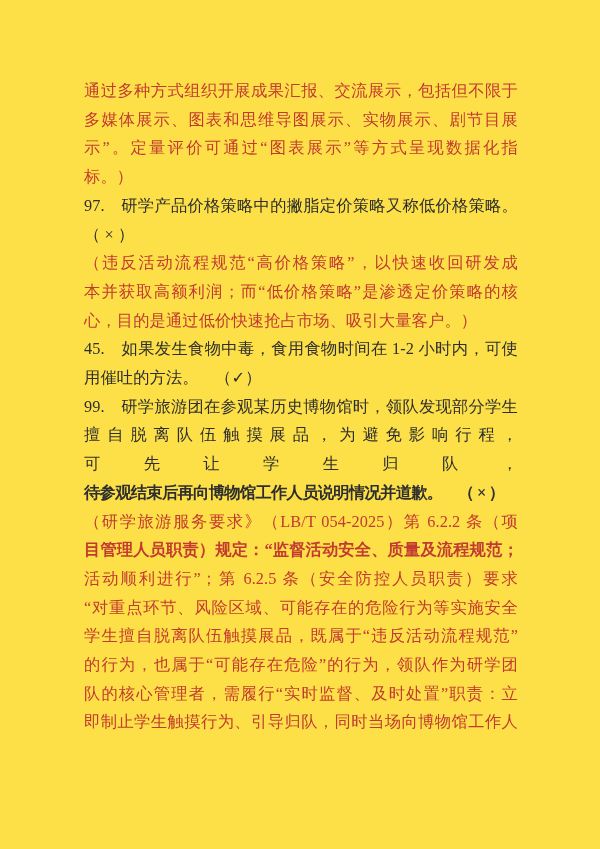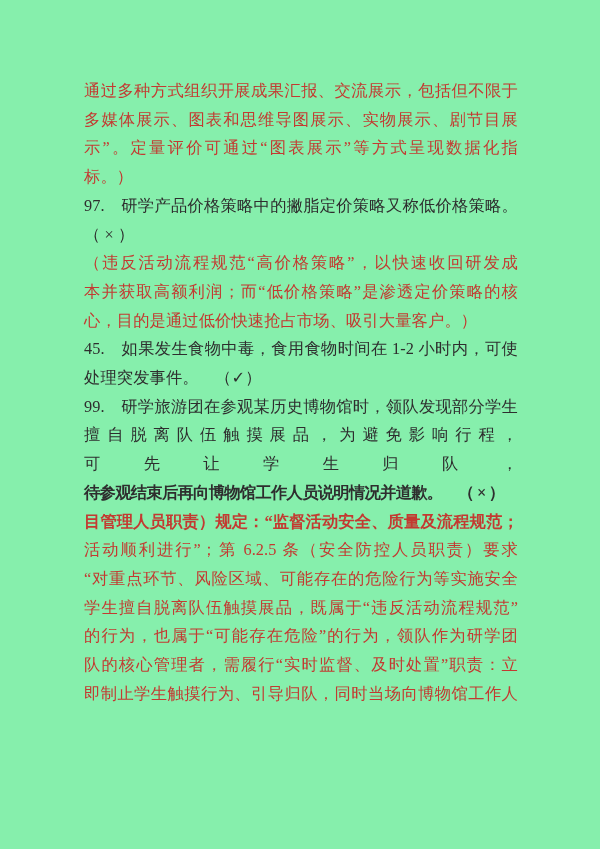--- a/index.html
+++ b/index.html
@@ -4,21 +4,21 @@
 <style>
   html, body {
     margin: 0;
     padding: 0;
     background: #ffffff;
   }
   .page {
     position: relative;
     width: 600px;
     height: 849px;
-    background: #86efac;
+    background: #fde047;
     overflow: hidden;
     font-family: "Liberation Serif", "DejaVu Serif", serif;
   }
   .text-block {
     position: absolute;
     left: 84px;
     top: 77px;
     width: 434px;
   }
   .line {
@@ -48,24 +48,25 @@
       <div class="line red stretch">通过多种方式组织开展成果汇报、交流展示，包括但不限于</div>
       <div class="line red stretch">多媒体展示、图表和思维导图展示、实物展示、剧节目展</div>
       <div class="line red stretch">示”。定量评价可通过“图表展示”等方式呈现数据化指</div>
       <div class="line red">标。）</div>
       <div class="line black stretch">97.　研学产品价格策略中的撇脂定价策略又称低价格策略。</div>
       <div class="line black">（ × ）</div>
       <div class="line red stretch">（违反活动流程规范“高价格策略”，以快速收回研发成</div>
       <div class="line red stretch">本并获取高额利润；而“低价格策略”是渗透定价策略的核</div>
       <div class="line red">心，目的是通过低价快速抢占市场、吸引大量客户。）</div>
       <div class="line black stretch">45.　如果发生食物中毒，食用食物时间在 1-2 小时内，可使</div>
-      <div class="line black">处理突发事件。　（✓）</div>
+      <div class="line black">用催吐的方法。　（✓）</div>
       <div class="line black stretch">99.　研学旅游团在参观某历史博物馆时，领队发现部分学生</div>
       <div class="line black stretch">擅自脱离队伍触摸展品，为避免影响行程，可先让学生归队，</div>
       <div class="line black tight">待参观结束后再向博物馆工作人员说明情况并道歉。　（ × ）</div>
+      <div class="line red stretch">（研学旅游服务要求》（LB/T 054-2025）第 6.2.2 条（项</div>
       <div class="line red stretch tight">目管理人员职责）规定：“监督活动安全、质量及流程规范；</div>
       <div class="line red stretch">活动顺利进行”；第 6.2.5 条（安全防控人员职责）要求</div>
       <div class="line red stretch">“对重点环节、风险区域、可能存在的危险行为等实施安全</div>
       <div class="line red stretch">学生擅自脱离队伍触摸展品，既属于“违反活动流程规范”</div>
       <div class="line red stretch">的行为，也属于“可能存在危险”的行为，领队作为研学团</div>
       <div class="line red stretch">队的核心管理者，需履行“实时监督、及时处置”职责：立</div>
       <div class="line red stretch">即制止学生触摸行为、引导归队，同时当场向博物馆工作人</div>
     </div>
 </div>
 

